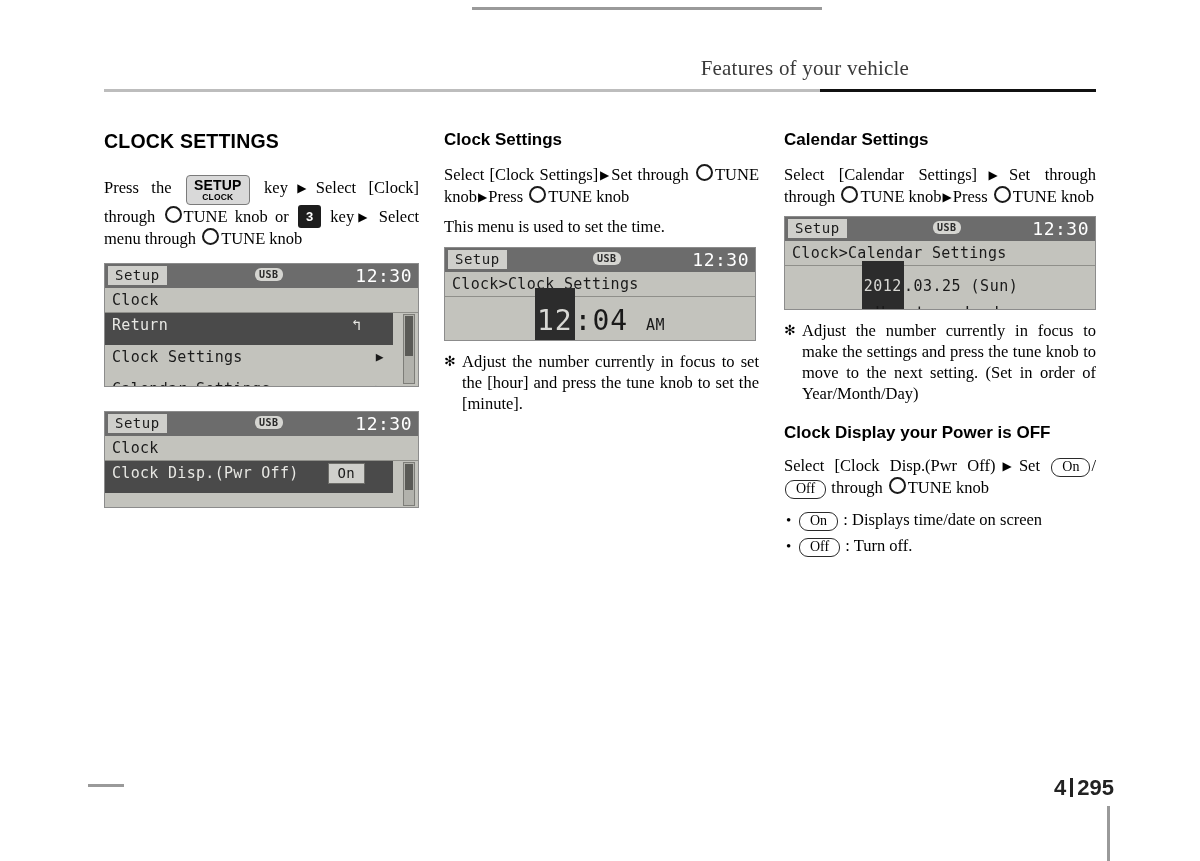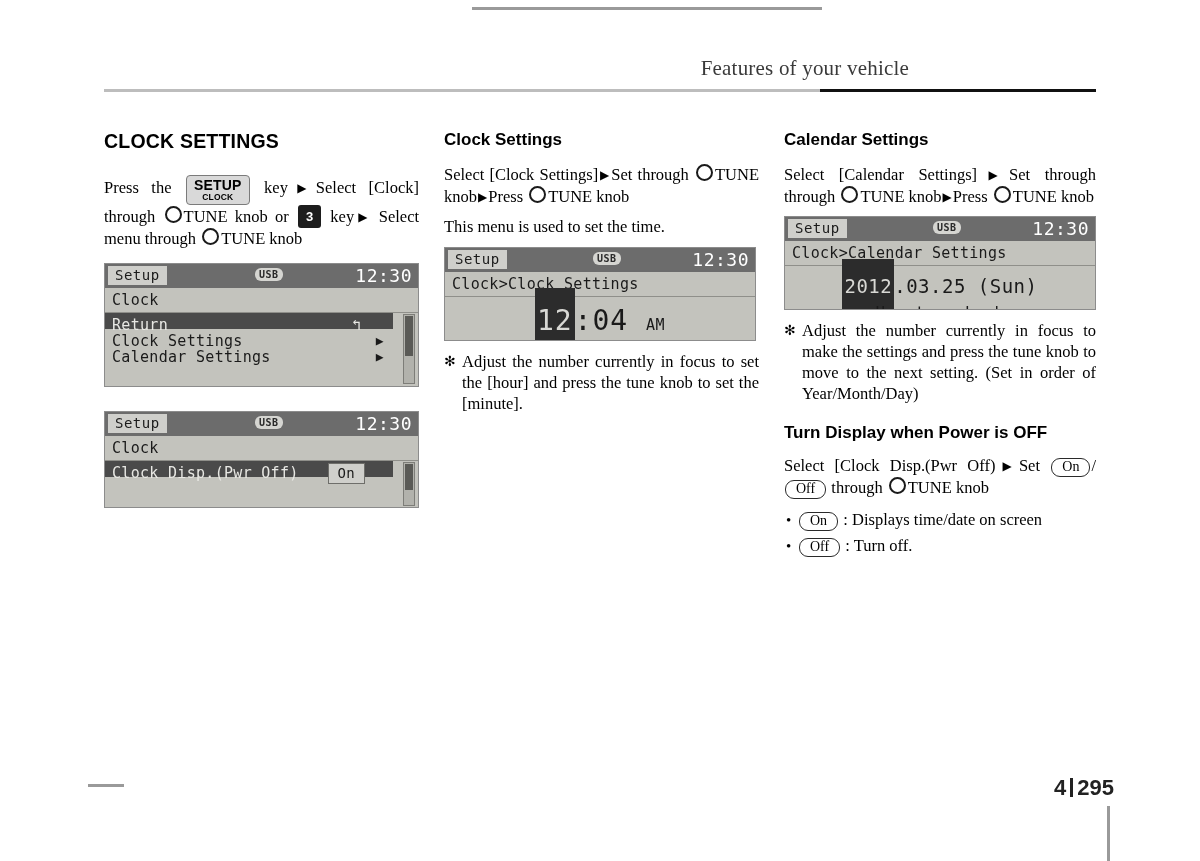--- a/index.html
+++ b/index.html
@@ -213,21 +213,21 @@
   }
   .lcd-head {
     height: 24px;
     line-height: 24px;
     padding-left: 7px;
     font-size: 15px;
     border-bottom: 1px solid #8f8f8a;
     letter-spacing: 0.3px;
   }
   .lcd-row {
-    height: 16px;
+    height: 32px;
     line-height: 24px;
     padding-left: 7px;
     font-size: 15px;
     position: relative;
     letter-spacing: 0.3px;
   }
   .lcd-row.selected {
     background: #4a4a4a;
     color: #e8e8e4;
     margin-right: 25px;
@@ -279,21 +279,21 @@
     text-align: center;
     font-family: "DejaVu Sans Mono", monospace;
     font-size: 16px;
     line-height: 22px;
     padding-bottom: 5px;
     letter-spacing: 0.3px;
   }
   .lcd-center-date {
     text-align: center;
     font-family: "DejaVu Sans Mono", monospace;
-    font-size: 19px;
+    font-size: 15px;
     line-height: 32px;
     padding-top: 4px;
     letter-spacing: 0.5px;
   }
 
   
   .val-box {
     position: absolute;
     right: 28px;
     top: 2px;
@@ -478,21 +478,21 @@
       <span class="hl">2012</span><span>.03.25 (Sun)</span>
     </div>
     <div class="lcd-center-sub">Use tune knob</div>
   </div>
 
   <div class="note">
     <span class="mark">✻</span>
     <span>Adjust the number currently in focus to make the settings and press the tune knob to move to the next setting. (Set in order of Year/Month/Day)</span>
   </div>
 
-  <h3 class="sub-title-2" style="margin-top:18px;">Turn Display when Power is OFF</h3>
+  <h3 class="sub-title-2" style="margin-top:18px;">Clock Display your Power is OFF</h3>
 
   <p class="body nospace">
     <span>Select [Clock Disp.(Pwr Off)</span><span class="arrow">▶</span><span>Set</span>
     <span class="pill">On</span><span>/</span><span class="pill">Off</span>
     <span>through</span>
     <span class="knob"></span><span>TUNE knob</span>
   </p>
 
   <ul class="bullets">
     <li>

